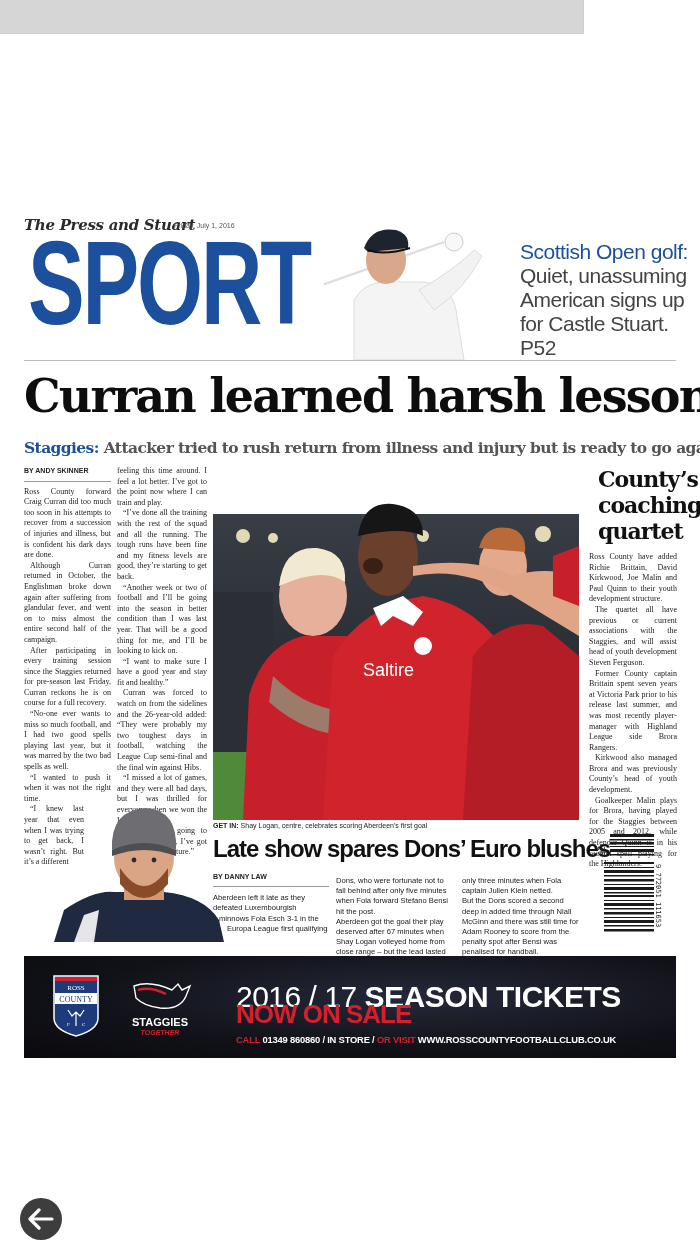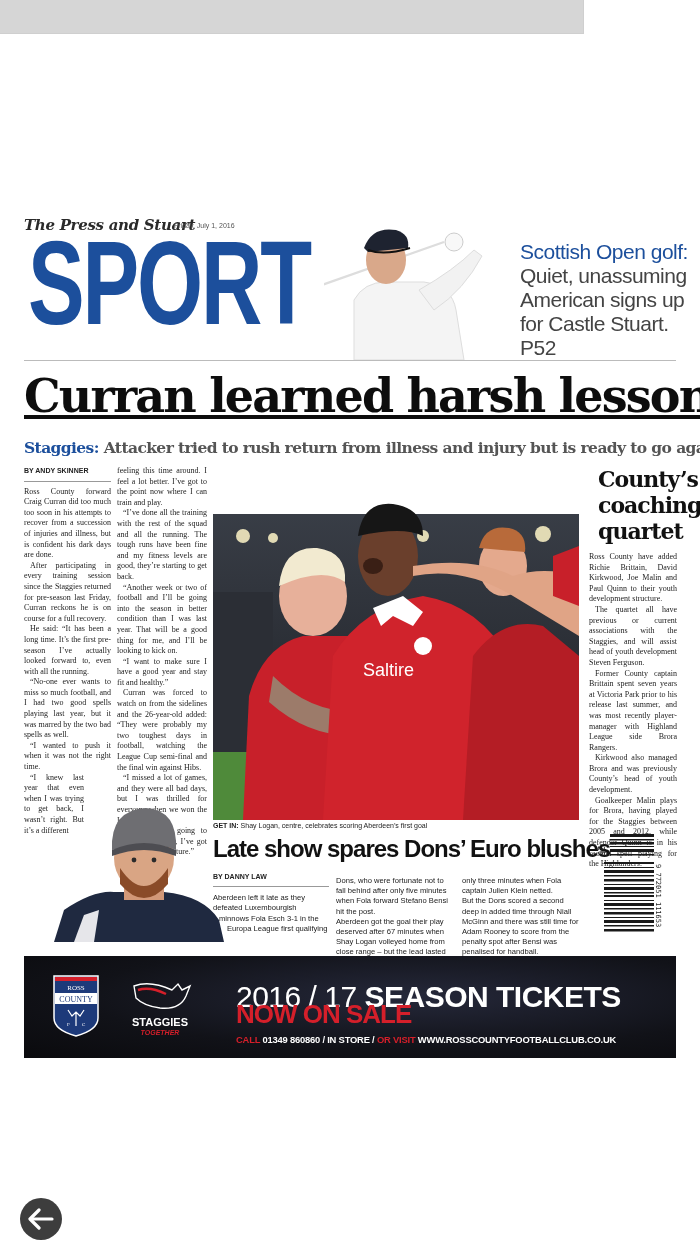--- a/index.html
+++ b/index.html
@@ -14,21 +14,21 @@
   .masthead { position: absolute; left: 0; top: 0; width: 652px; height: 148px; }
   .paper-name { position: absolute; left: 0; top: 4px; font-family: "DejaVu Serif", serif; font-weight: bold; font-size: 15px; color: #2a2a2a; letter-spacing: -0.3px; font-style: italic; }
   .pub-date { position: absolute; left: 150px; top: 10px; font-family: "Liberation Sans", sans-serif; font-size: 7px; color: #555; }
   .sport-word { position: absolute; left: 4px; top: 12px; font-family: "Liberation Sans", sans-serif; font-weight: bold; font-size: 118px; line-height: 118px; color: #1c4f9c; letter-spacing: -3px; transform: scaleX(0.72); transform-origin: left top; }
   .golfer { position: absolute; left: 300px; top: 8px; width: 160px; height: 140px; }
   .golf-teaser { position: absolute; left: 496px; top: 28px; width: 185px; font-family: "Liberation Sans", sans-serif; font-size: 21px; line-height: 24px; color: #444; letter-spacing: -0.5px; }
   .golf-teaser .kicker { color: #1c4f9c; display: block; }
   .rule1 { position: absolute; left: 0; top: 148px; width: 652px; height: 1px; background: #bbb; }
 
   
-  .headline { position: absolute; left: 0; top: 156px; width: 652px; font-family: "DejaVu Serif", serif; font-weight: bold; font-size: 46px; line-height: 56px; color: #0d0d0d; letter-spacing: -1.8px; white-space: nowrap; text-decoration: underline; }
+  .headline { position: absolute; left: 0; top: 156px; width: 652px; font-family: "DejaVu Serif", serif; font-weight: bold; font-size: 46px; line-height: 56px; color: #0d0d0d; letter-spacing: -1.8px; white-space: nowrap; }
   .standfirst { position: absolute; left: 0; top: 226px; width: 652px; font-family: "DejaVu Serif", serif; font-weight: bold; font-size: 15.5px; color: #555; letter-spacing: -0.6px; white-space: nowrap; }
   .standfirst .kicker { color: #1c4f9c; }
 
   
   .col { position: absolute; font-family: "Liberation Serif", serif; font-size: 8px; line-height: 10.6px; color: #222; text-align: justify; hyphens: auto; }
   .col p { text-indent: 6px; }
   .col p.first { text-indent: 0; }
   .byline { font-family: "Liberation Sans", sans-serif; font-weight: bold; font-size: 7px; color: #222; padding-bottom: 4px; border-bottom: 1px solid #999; margin-bottom: 5px; }
 
   .col1 { left: 0; top: 254px; width: 87px; }
@@ -103,22 +103,22 @@
   </div>
 
   <h1 class="headline">Curran learned harsh lesson</h1>
   <div class="standfirst">
     <span class="kicker">Staggies:</span><span> Attacker tried to rush return from illness and injury but is ready to go again</span>
   </div>
 
   <div class="col col1">
     <div class="byline">BY ANDY SKINNER</div>
     <p class="first">Ross County forward Craig Curran did too much too soon in his attempts to recover from a succession of injuries and illness, but is confident his dark days are done.</p>
+    <p>Although Curran returned in October, the Englishman broke down again after suffering from glandular fever, and went on to miss almost the entire second half of the campaign.</p>
     <p>After participating in every training session since the Staggies returned for pre-season last Friday, Curran reckons he is on course for a full recovery.</p>
-    <p>He said: “It has been a long time. It’s the first pre-season I’ve actually looked forward to, even with all the running.</p>
     <p>“No-one ever wants to miss so much football, and I had two good spells playing last year, but it was marred by the two bad spells as well.</p>
     <p>“I wanted to push it when it was not the right time.</p>
     <p style="width:60px">“I knew last year that even when I was trying to get back, I wasn’t right. But it’s a different</p>
   </div>
 
   <div class="col col2">
     <p class="first">feeling this time around. I feel a lot better. I’ve got to the point now where I can train and play.</p>
     <p>“I’ve done all the training with the rest of the squad and all the running. The tough runs have been fine and my fitness levels are good, they’re starting to get back.</p>
     <p>“Another week or two of football and I’ll be going into the season in better condition than I was last year. That will be a good thing for me, and I’ll be looking to kick on.</p>
     <p>“I want to make sure I have a good year and stay fit and healthy.”</p>

